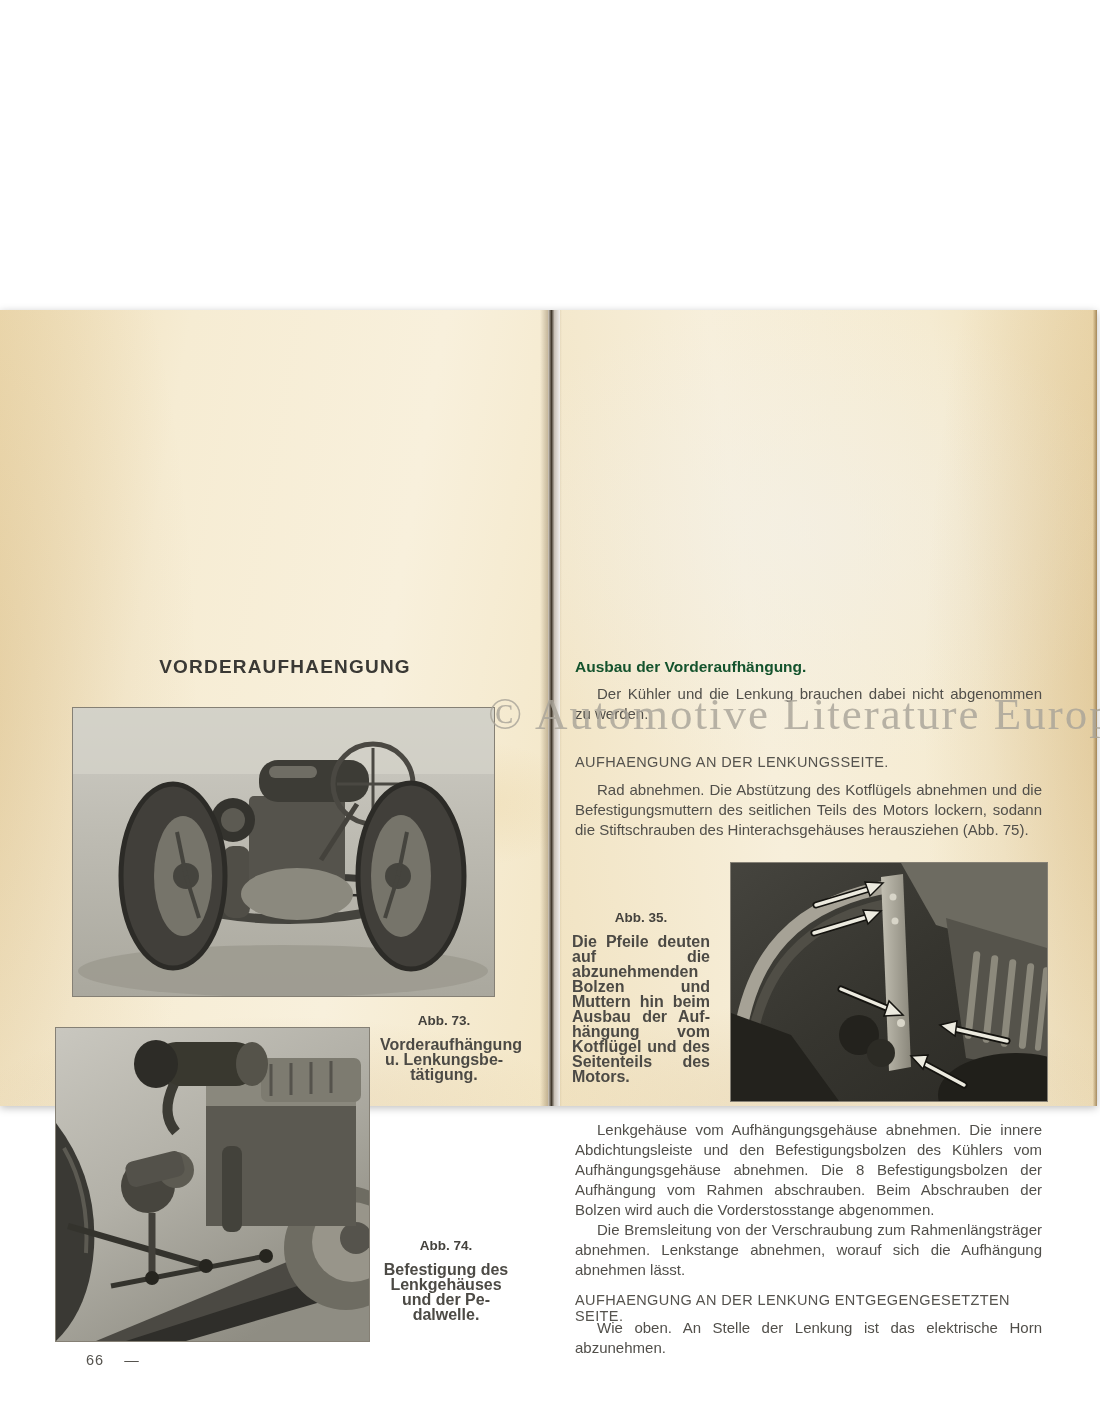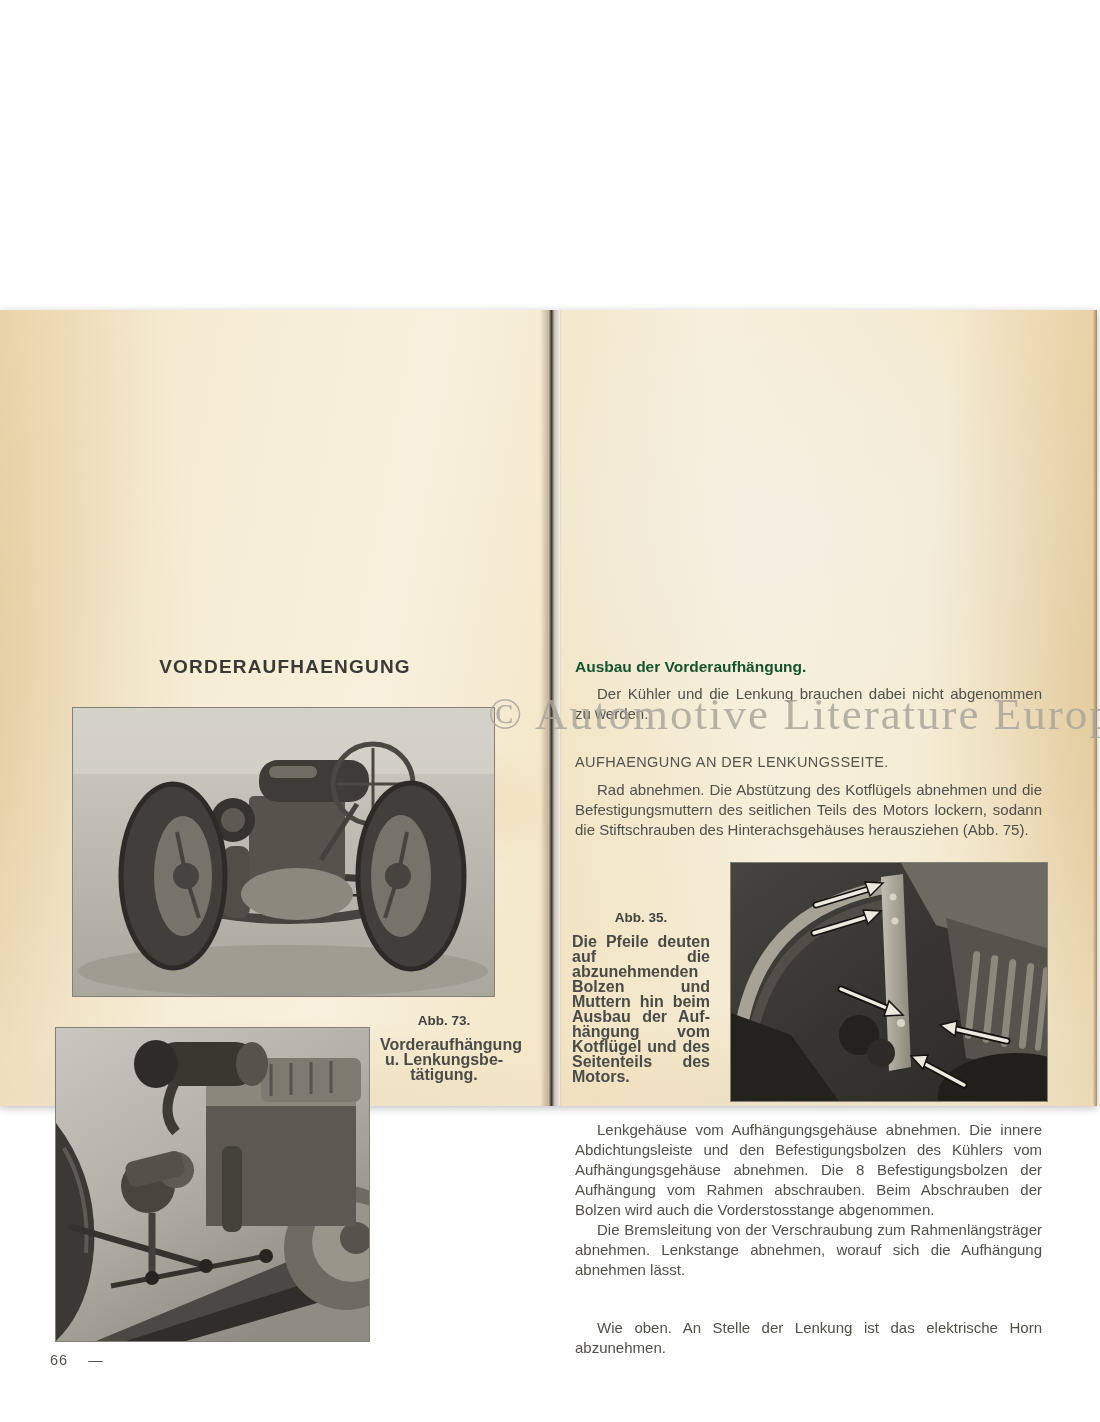--- a/index.html
+++ b/index.html
@@ -29,21 +29,21 @@
      background:linear-gradient(to right,rgba(120,85,30,0.05),rgba(110,75,25,0.55));}
 
   
   .abs{position:absolute;}
   .body-text{font-size:15px;line-height:20px;color:#514f4a;text-align:justify;}
   .indent{text-indent:22px;}
   .caps-heading{font-size:14.5px;letter-spacing:0.4px;color:#55534e;}
   .bold-heading{font-size:15.5px;font-weight:700;color:#14532d;}
   .caption{font-size:16px;line-height:15px;color:#4c4a45;font-weight:700;}
   .caption-label{font-size:13.5px;font-weight:700;color:#44423d;text-align:center;margin-bottom:9px;}
-  .pagenum{font-size:14.5px;color:#55534e;letter-spacing:1px;}
+  .pagenum{font-size:14.5px;color:#55534e;letter-spacing:1px;margin-left:36px;}
   .photo{border:1px solid rgba(70,62,48,0.45);box-sizing:border-box;background:#b9b7ae;}
   .photo svg{display:block;}
 
   #lp-title{left:70px;top:346px;width:430px;text-align:center;
       font-size:19px;font-weight:700;letter-spacing:1.2px;color:#3a3935;}
   #wm{left:452px;top:688px;white-space:nowrap;
       font-family:Liberation Serif, serif;font-size:45px;letter-spacing:2px;
       color:rgba(168,164,152,0.82);z-index:50;margin-left:36px;}
 </style>
 </head>
@@ -153,20 +153,24 @@
           <line x1="55" y1="258" x2="210" y2="228" stroke="#34332d" stroke-width="5"></line>
           <line x1="96" y1="185" x2="96" y2="250" stroke="#42403a" stroke-width="7"></line>
           <circle cx="150" cy="238" r="7" fill="#26251f"></circle>
           <circle cx="96" cy="250" r="7" fill="#26251f"></circle>
           <circle cx="210" cy="228" r="7" fill="#26251f"></circle>
 
           <rect x="166" y="118" width="20" height="86" rx="8" fill="#43423b"></rect>
         </svg>
       </div>
 
+      <div class="abs" style="left:380px;top:928px;width:132px;">
+        <div class="caption-label">Abb. 74.</div>
+        <div class="caption" style="text-align:center;">Befestigung des Lenkge­häuses und der Pe­dalwelle.</div>
+      </div>
 
       <div class="abs pagenum" style="left:50px;top:1042px;">
         <span>66</span><span style="display:inline-block;margin-left:20px;">—</span>
       </div>
     </div>
 
     <div class="page" id="page-right"></div>
 
     <div class="abs bold-heading" style="left:575px;top:348px;width:467px;">Ausbau der Vorderaufhängung.</div>
 
@@ -241,20 +245,21 @@
           <line x1="233" y1="222" x2="194" y2="201" stroke="#eceadf" stroke-width="3.5"></line>
           <polygon points="180,193 197,192 192,206" fill="#eceadf" stroke="#14130f" stroke-width="1.5"></polygon>
         </g>
       </svg>
     </div>
 
     <div class="abs body-text indent" style="left:575px;top:810px;width:467px;">Lenkgehäuse vom Aufhängungsgehäuse abnehmen. Die innere Abdichtungsleiste und den Befestigungsbolzen des Kühlers vom Aufhängungsgehäuse abnehmen. Die 8 Befestigungsbolzen der Aufhängung vom Rahmen abschrauben. Beim Abschrauben der Bolzen wird auch die Vorderstosstange abgenommen.</div>
 
     <div class="abs body-text indent" style="left:575px;top:910px;width:467px;">Die Bremsleitung von der Verschraubung zum Rahmenlängsträger abnehmen. Lenkstange abnehmen, worauf sich die Aufhängung abnehmen lässt.</div>
 
+    <div class="abs caps-heading" style="left:575px;top:982px;width:467px;">AUFHAENGUNG AN DER LENKUNG ENTGEGENGESETZTEN SEITE.</div>
 
     <div class="abs body-text indent" style="left:575px;top:1008px;width:467px;">Wie oben. An Stelle der Lenkung ist das elektrische Horn abzunehmen.</div>
 
 
     <div id="gutter"></div>
     <div id="book-right-edge"></div>
   </div>
 
   <div class="abs" id="wm">© Automotive Literature Europe</div>
 

